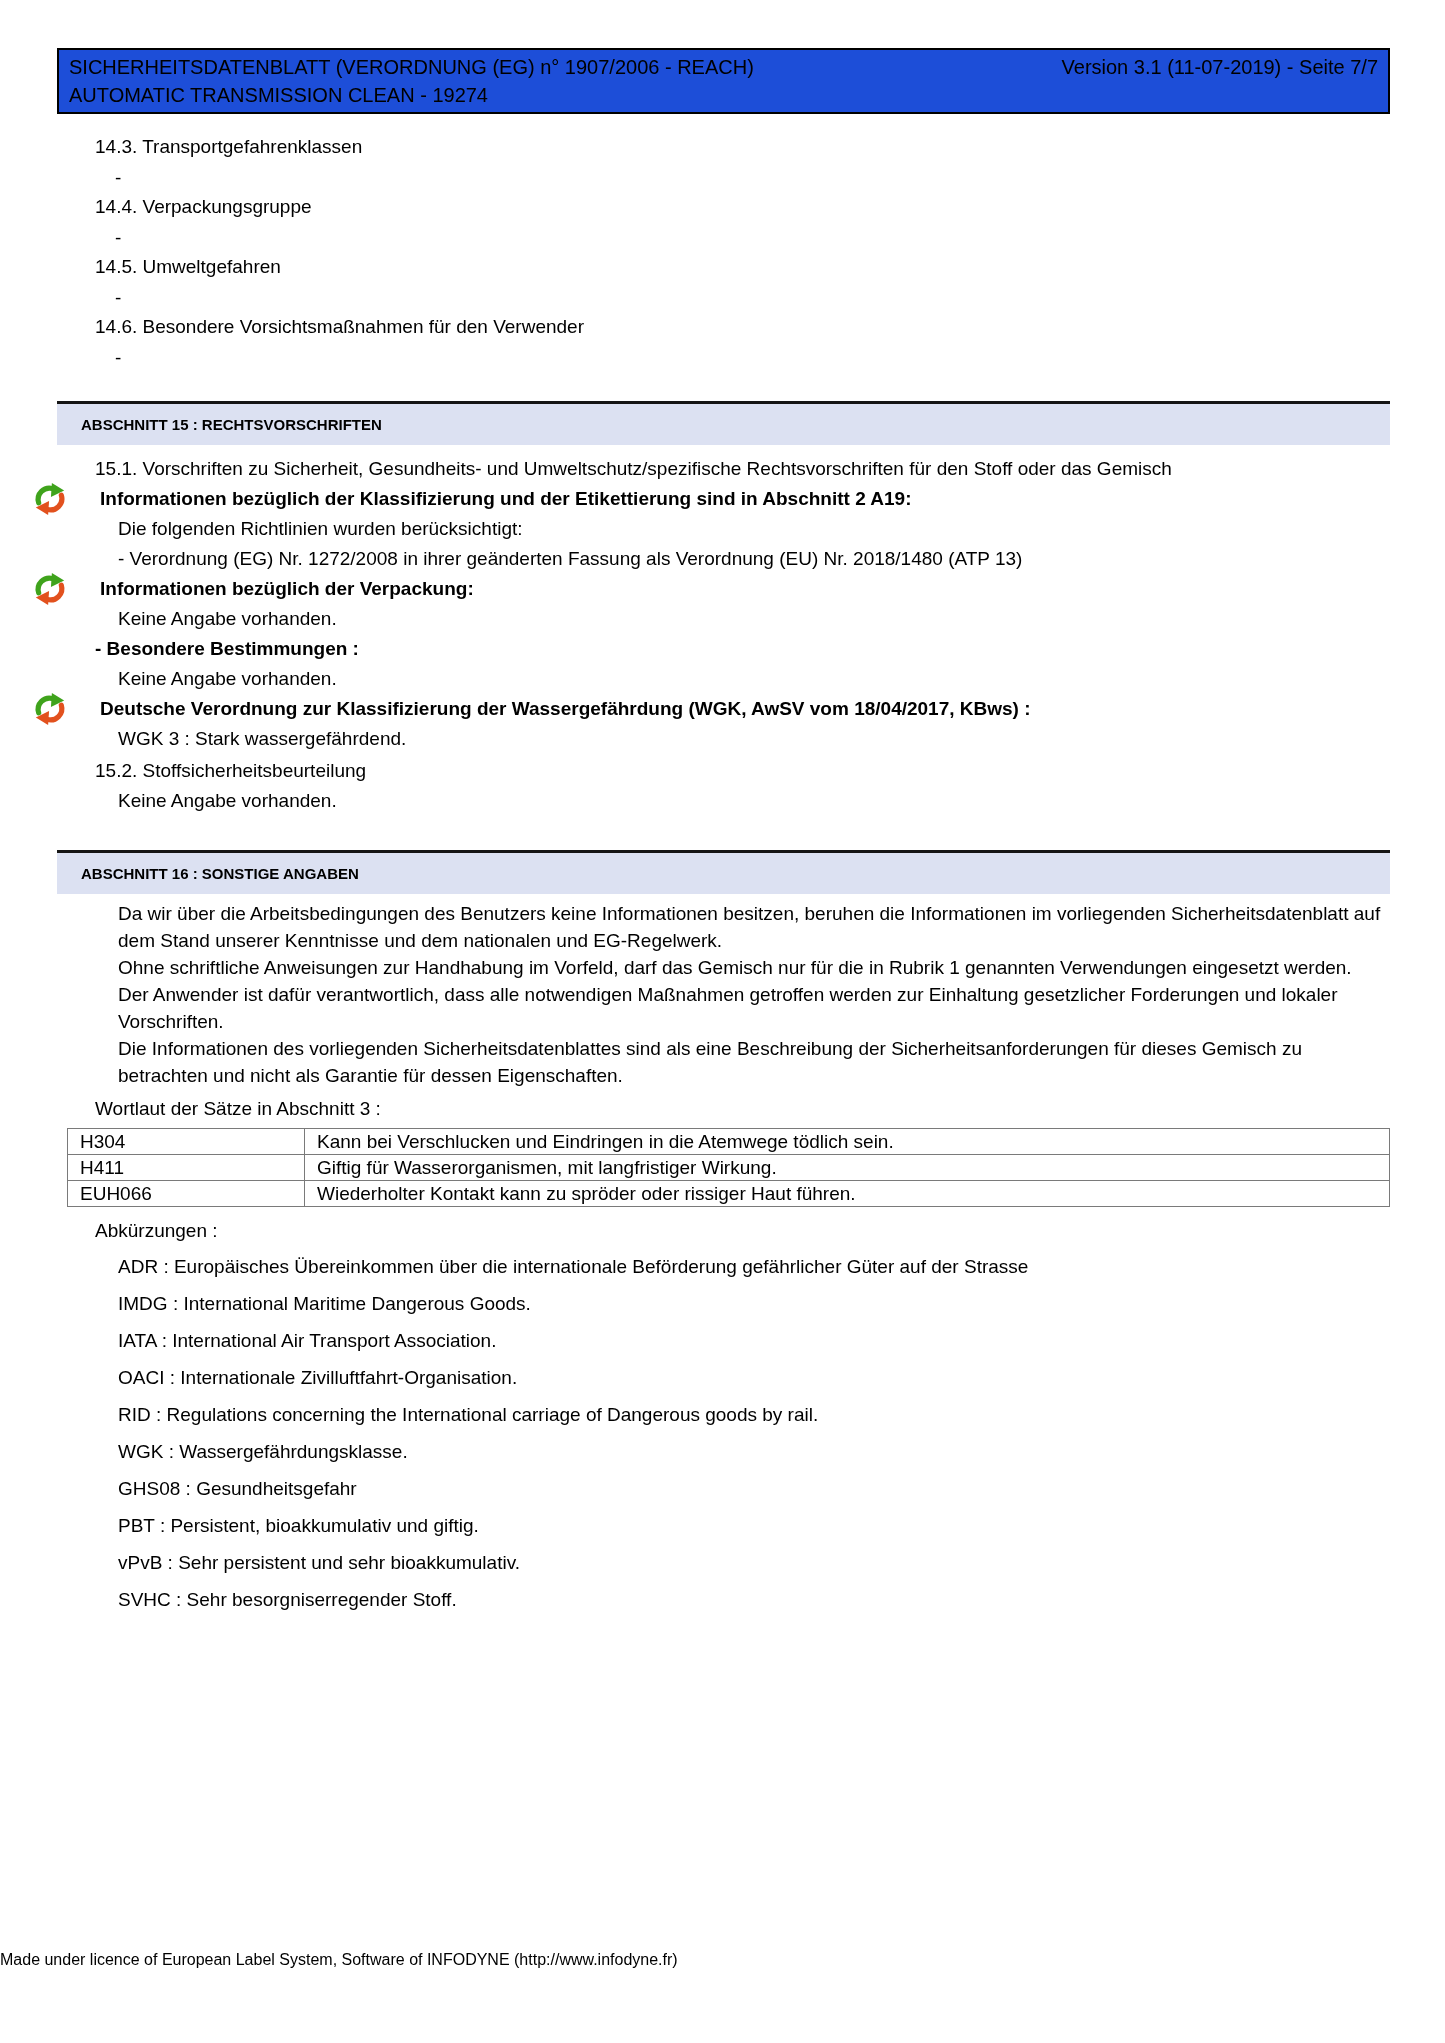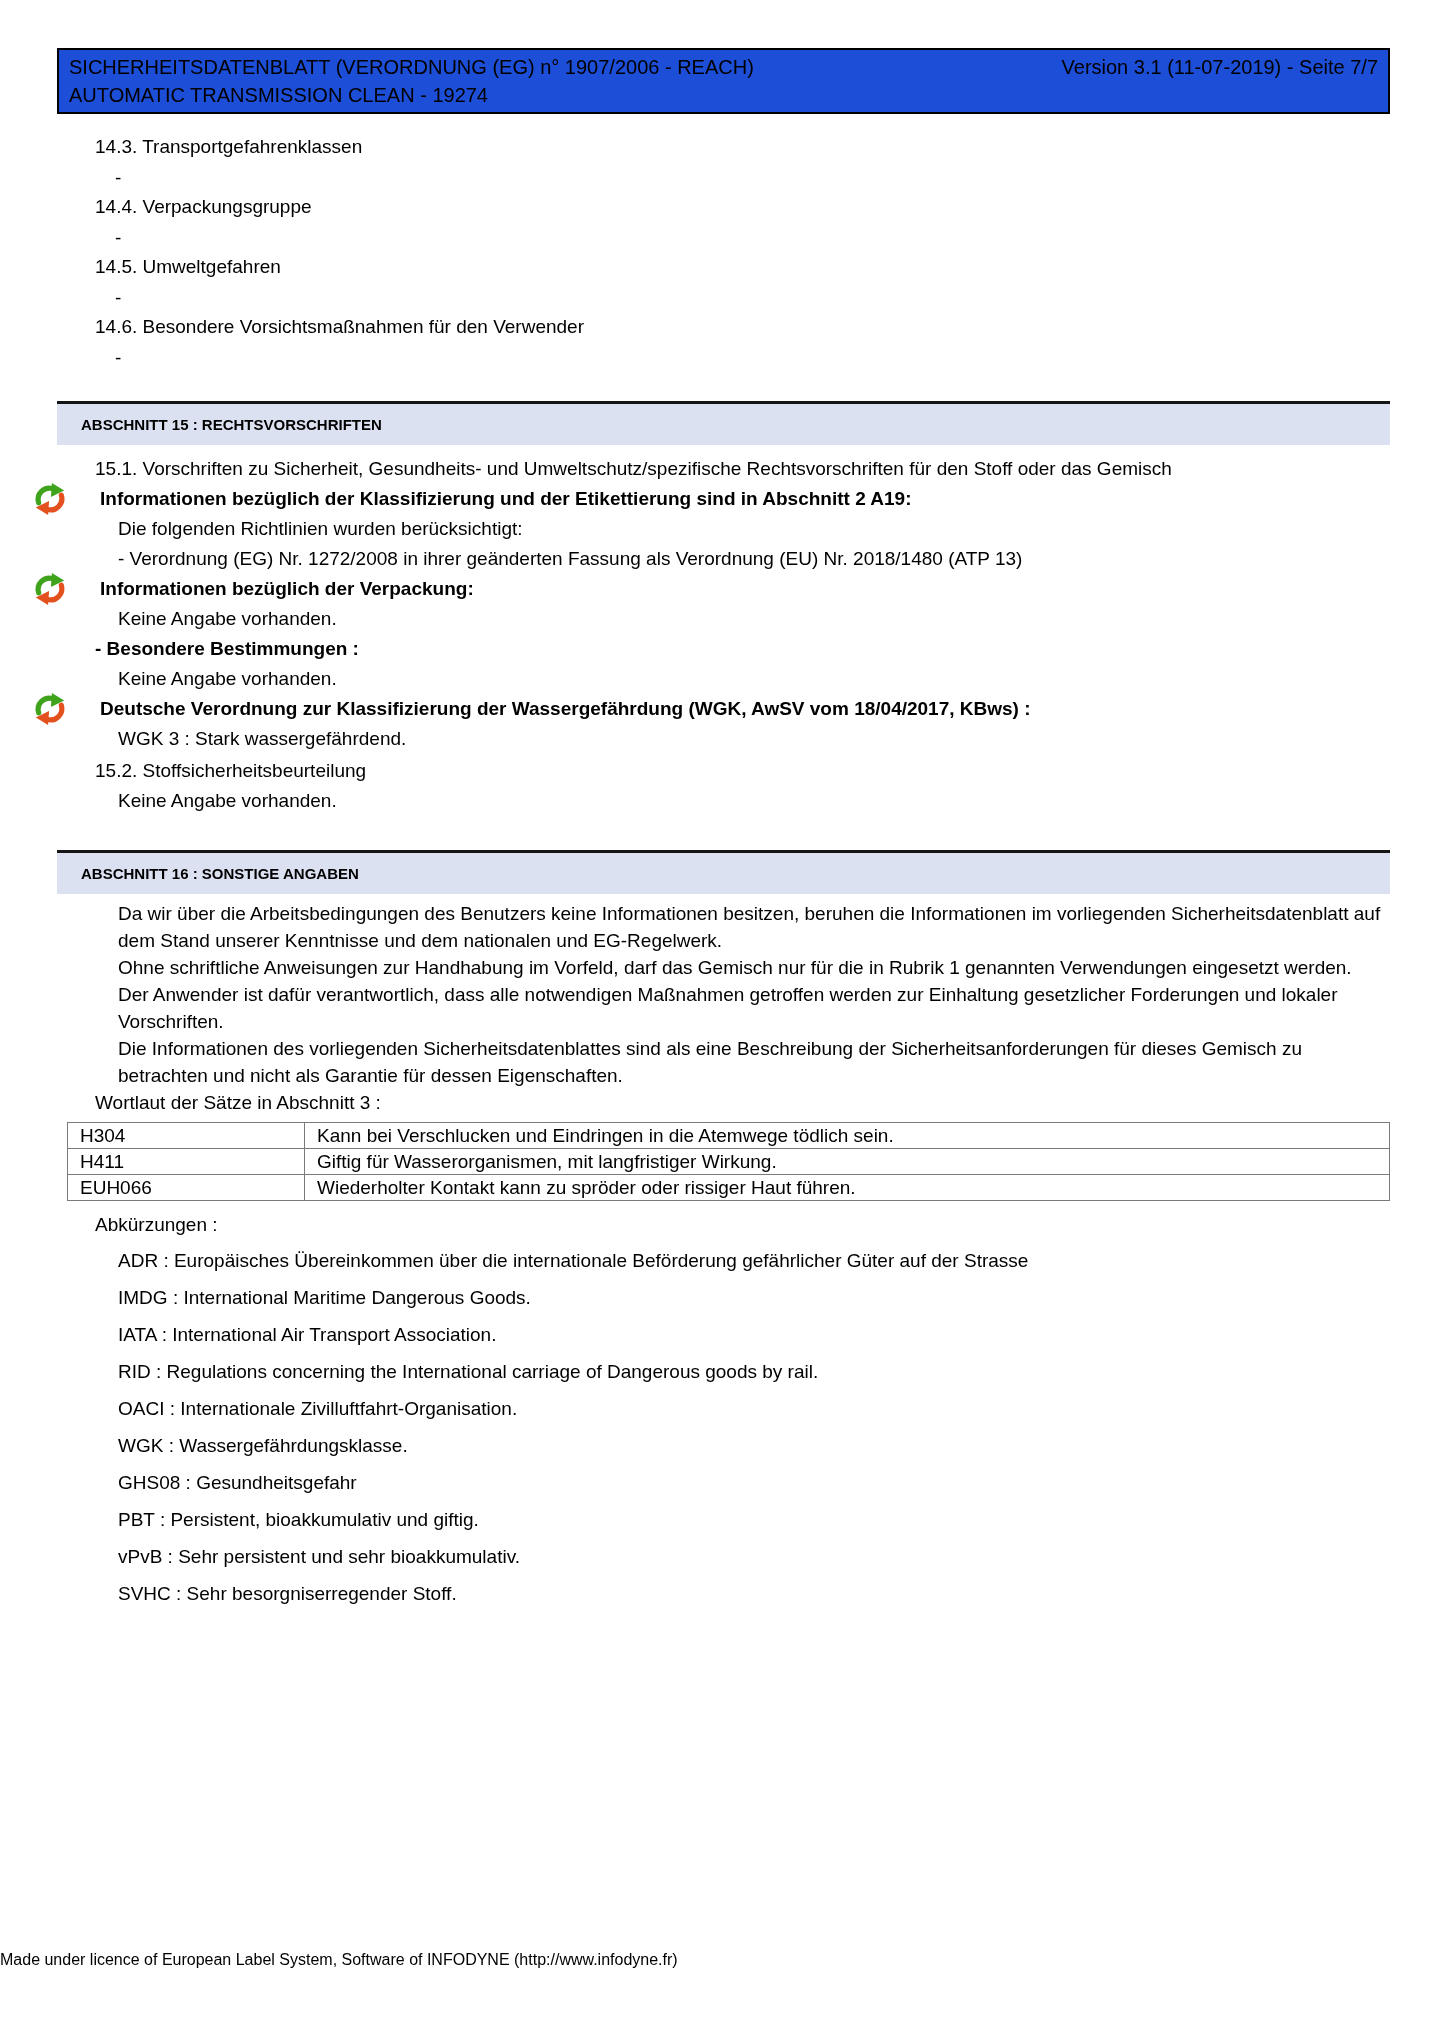--- a/index.html
+++ b/index.html
@@ -43,21 +43,21 @@
   .seccontent { padding-top:7px; font-size:19px; }
   .seccontent > div { line-height:30px; }
   .icon-line { font-weight:bold; padding-left:43px; position:relative; }
   .sync-icon { position:absolute; left:-24px; top:-2px; width:34px; height:34px; }
   .sync-icon svg { display:block; }
   .h-bold { font-weight:bold; padding-left:38px; }
   .sub    { padding-left:61px; }
 
   .seccontent16 { padding-top:6px; font-size:19px; }
   .para { padding-left:61px; line-height:27px; }
-  .wortlaut { margin-top:0; }
+  .wortlaut { margin-top:6px; }
 
   .htable {
     border-collapse:collapse;
     margin-top:6px;
     margin-left:10px;
     width:1323px;
     font-size:19px;
     table-layout:fixed;
   }
   .htable td {
@@ -189,22 +189,22 @@
           <td class="c1">EUH066</td>
           <td>Wiederholter Kontakt kann zu spröder oder rissiger Haut führen.</td>
         </tr>
       </tbody>
     </table>
 
     <div class="h-num abk">Abkürzungen :</div>
     <div class="sub abbr">ADR : Europäisches Übereinkommen über die internationale Beförderung gefährlicher Güter auf der Strasse</div>
     <div class="sub abbr">IMDG : International Maritime Dangerous Goods.</div>
     <div class="sub abbr">IATA : International Air Transport Association.</div>
+    <div class="sub abbr">OACI : Internationale Zivilluftfahrt-Organisation.</div>
     <div class="sub abbr">RID : Regulations concerning the International carriage of Dangerous goods by rail.</div>
-    <div class="sub abbr">OACI : Internationale Zivilluftfahrt-Organisation.</div>
     <div class="sub abbr">WGK : Wassergefährdungsklasse.</div>
     <div class="sub abbr">GHS08 : Gesundheitsgefahr</div>
     <div class="sub abbr">PBT : Persistent, bioakkumulativ und giftig.</div>
     <div class="sub abbr">vPvB : Sehr persistent und sehr bioakkumulativ.</div>
     <div class="sub abbr">SVHC : Sehr besorgniserregender Stoff.</div>
   </div>
 
 </div>
 
 <div class="footer">Made under licence of European Label System, Software of INFODYNE (http://www.infodyne.fr)</div>

